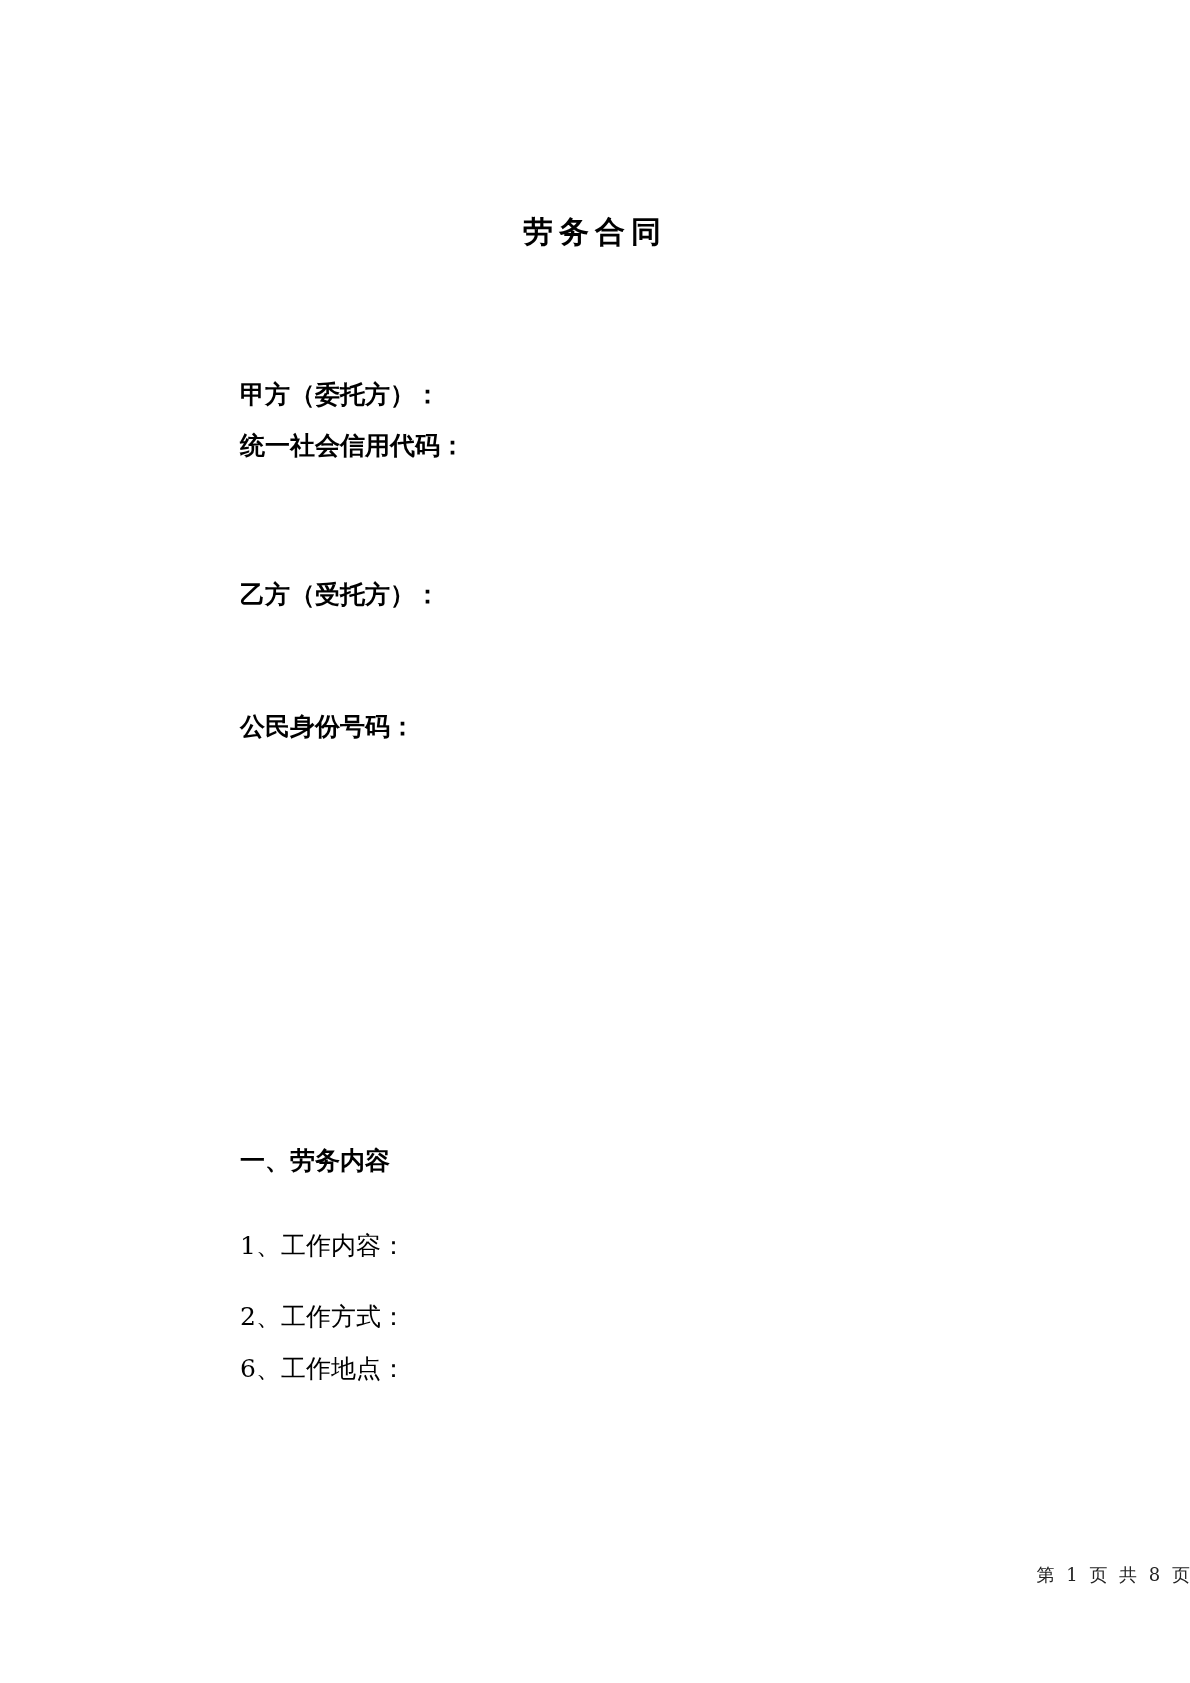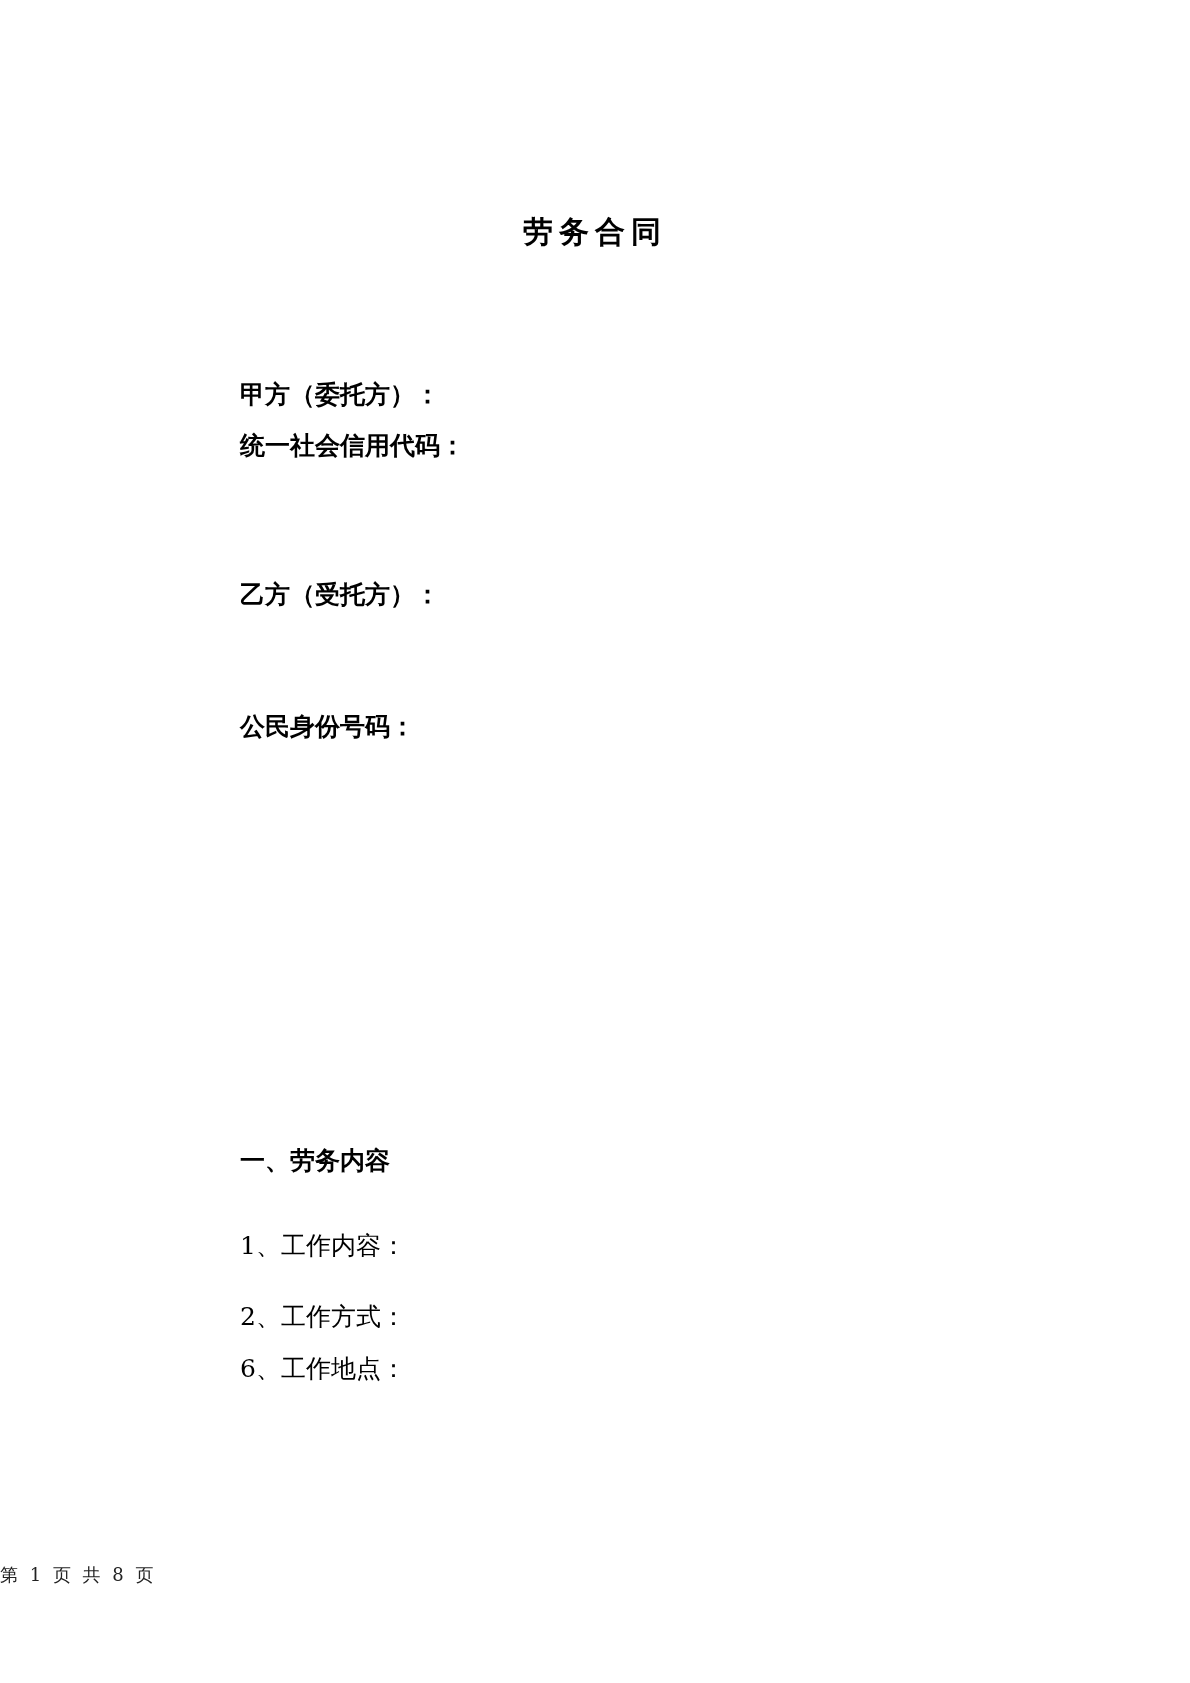--- a/index.html
+++ b/index.html
@@ -6,21 +6,21 @@
   body { width: 1190px; height: 1683px; position: relative; overflow: hidden;
          font-family: "DejaVu Serif", "Liberation Serif", serif; color: #000; }
   .page { position: absolute; left: 0; top: 0; width: 1190px; height: 1472px; background: #fff; }
   .title { position: absolute; top: 212px; left: 0; width: 1190px; text-align: center;
            font-size: 30px; font-weight: bold; letter-spacing: 6px; }
   .line { position: absolute; font-size: 25px; white-space: nowrap; text-align: center; }
   .bold { font-weight: bold; }
   .field { left: 240px; }
   .para { position: absolute; left: 183px; width: 830px; top: 848px;
           font-size: 25px; line-height: 92px; text-indent: 57px; letter-spacing: 2px; }
-  .footer { position: absolute; top: 1563px; left: 0; width: 1190px; text-align: left;
+  .footer { position: absolute; top: 1563px; left: 0; width: 1190px; text-align: right;
             font-size: 18px; color: #222; word-spacing: 6px; }
 </style>
 </head>
 <body>
 
 <div class="page">
 
   <div class="title">劳务合同</div>
 
   <div class="line bold field" style="top:378px;">甲方（委托方）：</div>

